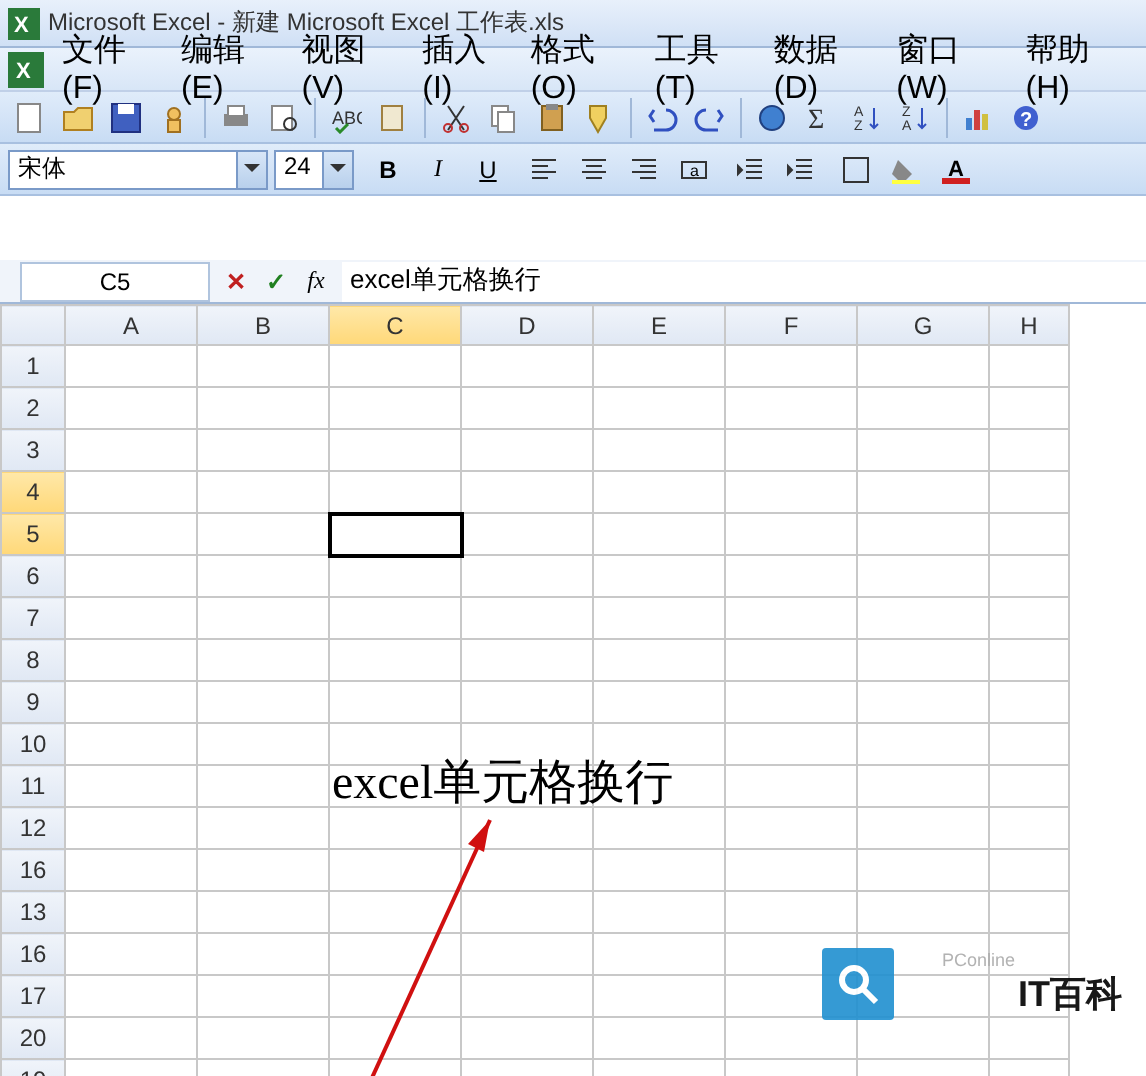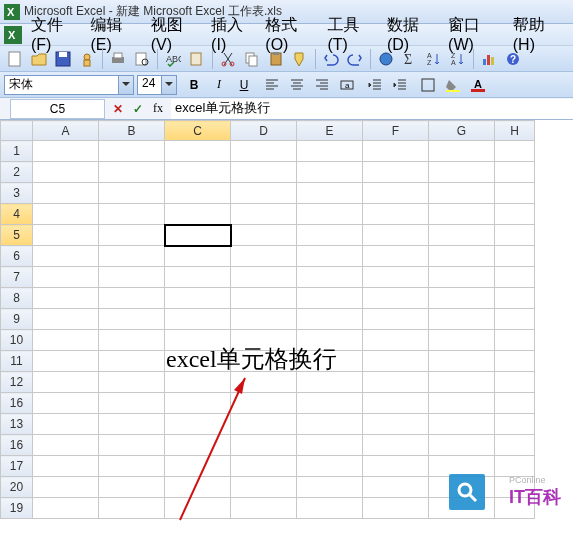--- a/index.html
+++ b/index.html
@@ -17,25 +17,25 @@
 .toolbar .tbtn { width: 22px; height: 22px; display: flex; align-items: center; justify-content: center; cursor: pointer; border: 1px solid transparent; }
 .toolbar .sep { width: 1px; height: 20px; background: #a0b8d8; margin: 0 2px; }
 
 .formatbar { height: 26px; background: linear-gradient(#e0ecfa, #c8dcf4); display: flex; align-items: center; padding: 0 4px; gap: 3px; border-bottom: 1px solid #a8c0e0; }
 .formatbar .font-select { height: 20px; border: 1px solid #7a9ac8; background: #fff; font-size: 12px; padding: 0 16px 0 4px; min-width: 130px; display: flex; align-items: center; position: relative; }
 .formatbar .size-select { height: 20px; border: 1px solid #7a9ac8; background: #fff; font-size: 12px; padding: 0 16px 0 4px; min-width: 40px; display: flex; position: relative; }
 .dropdown-arrow { position: absolute; right: 0; top: 0; width: 15px; height: 100%; background: linear-gradient(#d8e6f7,#b8d0ec); display: flex; align-items: center; justify-content: center; border-left: 1px solid #7a9ac8; }
 .dropdown-arrow::after { content: ""; border: 4px solid transparent; border-top-color: #333; margin-top: 3px; }
 .fbtn { width: 22px; height: 22px; display: flex; align-items: center; justify-content: center; cursor: pointer; }
 
-.formula-bar { height: 22px; background: #f0f4fa; display: flex; align-items: center; border-bottom: 1px solid #a0b8d8; }
+.formula-bar { height: 22px; background: #f0f4fa; display: flex; align-items: center; border-bottom: 1px solid #a0b8d8; margin-top: 32px; }
 .name-box { width: 95px; height: 20px; background: #fff; border: 1px solid #b0c4de; display: flex; align-items: center; justify-content: center; font-size: 12px; margin-left: 10px; }
 .fb-buttons { display: flex; align-items: center; gap: 2px; margin: 0 4px; }
 .fb-btn { width: 18px; height: 18px; display: flex; align-items: center; justify-content: center; cursor: pointer; font-size: 12px; }
-.fx { font-family: serif; }
+.fx { font-style: italic; font-family: serif; }
 .formula-input { flex: 1; height: 20px; background: #fff; border: none; padding: 0 4px; font-size: 13px; }
 
 .grid-area { position: relative; background: #fff; }
 .grid-table { border-collapse: collapse; }
 .grid-table th, .grid-table td { border: 1px solid #c8c8c8; font-weight: normal; }
 .grid-table .corner { width: 32px; height: 20px; background: linear-gradient(#f0f4fa,#e0e8f4); }
 .grid-table .col-head { height: 20px; background: linear-gradient(#f0f4fa,#e0e8f4); text-align: center; font-size: 12px; color: #333; }
 .grid-table .row-head { width: 32px; background: linear-gradient(#f0f4fa,#e0e8f4); text-align: center; font-size: 12px; color: #333; }
 .grid-table td.cell { height: 21px; background: #fff; }
 .col-A,.col-B,.col-D,.col-E,.col-F,.col-G{width:66px}.col-C{width:66px}.col-H{width:40px}
@@ -45,21 +45,21 @@
 .row4 td { height: 32px; }
 .row5 td { height: 32px; }
 .active-cell { outline: 2px solid #000; outline-offset: -1px; position: relative; }
 
 .overflow-text { position: absolute; left: 166px; top: 223px; font-size: 24px; font-family: "SimSun", serif; color: #000; white-space: nowrap; pointer-events: none; }
 
 .arrow-svg { position: absolute; left: 170px; top: 250px; pointer-events: none; }
 
 .watermark { position: absolute; right: 12px; bottom: 28px; display: flex; align-items: center; gap: 24px; opacity: 0.9; }
 .watermark .wm-icon { width: 36px; height: 36px; background: #2090d0; display: flex; align-items: center; justify-content: center; border-radius: 2px; }
-.watermark .wm-text { color: #a21caf; font-size: 18px; font-weight: bold; font-family: Arial, sans-serif; }
+.watermark .wm-text { color: #000000; font-size: 18px; font-weight: bold; font-family: Arial, sans-serif; margin-left: 38px; }
 .watermark .wm-sub { color: #aaa; font-size: 9px; font-family: Arial; }
 
 </style>
 </head>
 <body>
 
 <div class="titlebar">
   <span class="excel-icon">
     <svg width="16" height="16">
         <rect width="16" height="16" fill="#2a7a3a"></rect>

